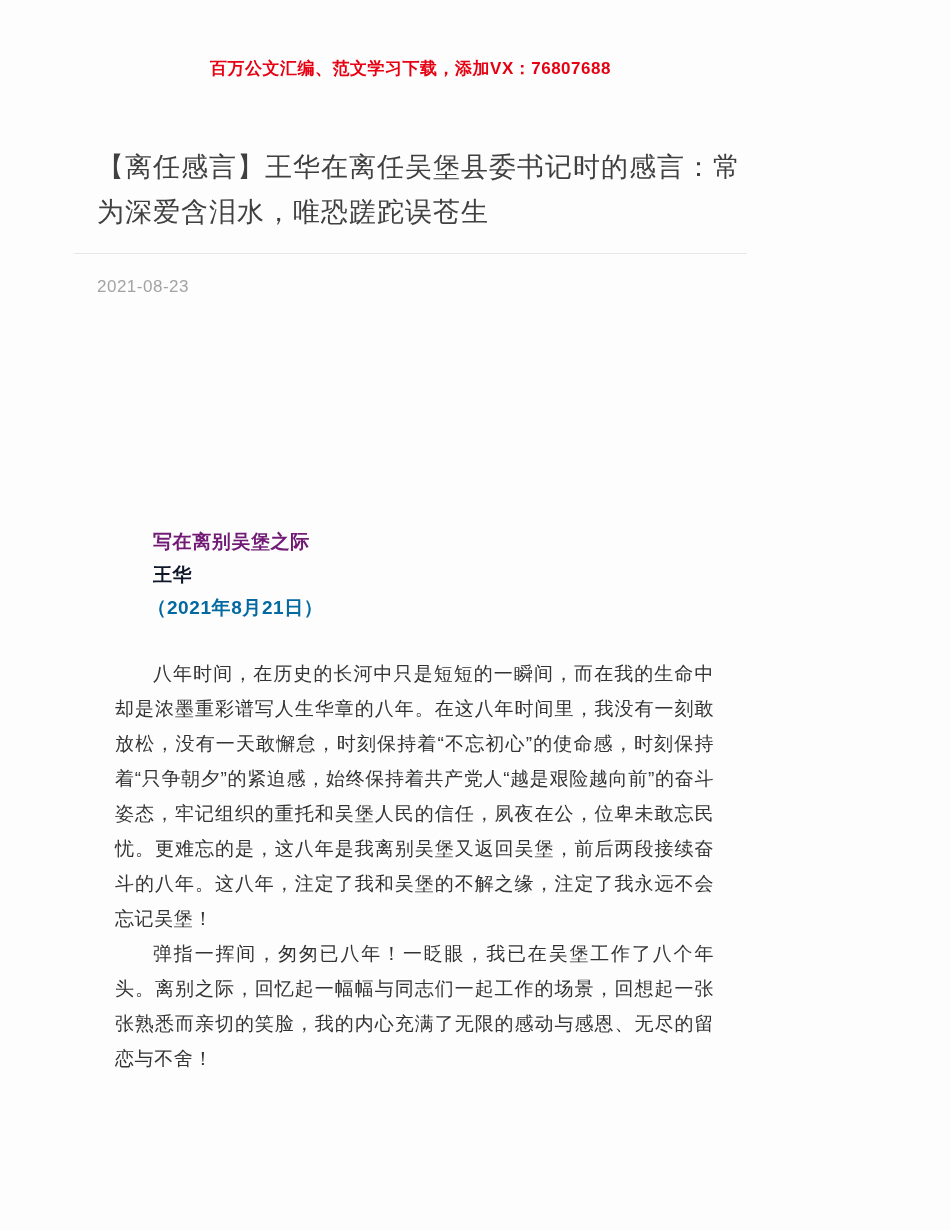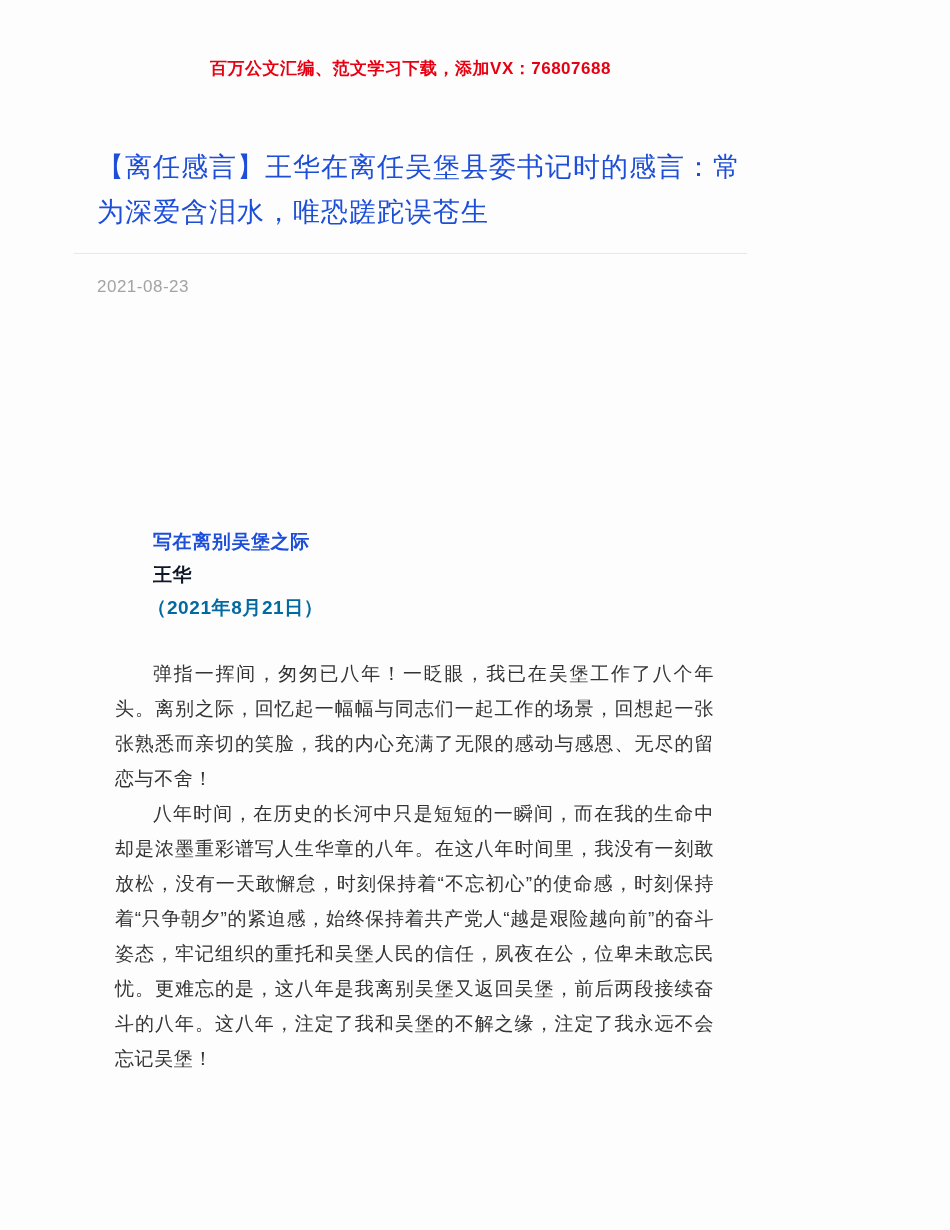--- a/index.html
+++ b/index.html
@@ -27,21 +27,21 @@
     width: 673px;
     margin: 0 auto;
   }
   .article-title {
     margin-top: 65px;
     padding-left: 23px;
     padding-right: 5px;
     font-size: 27px;
     line-height: 45px;
     font-weight: 550;
-    color: #1d4ed8;
+    color: #404040;
     letter-spacing: 1px;
   }
   .divider {
     margin-top: 18px;
     border: none;
     border-top: 1px solid #e7e7e7;
     height: 0;
     width: 100%;
   }
   .article-date {
@@ -56,21 +56,21 @@
     padding-left: 41px;
     padding-right: 33px;
     font-size: 19px;
     line-height: 35px;
     color: #333333;
     letter-spacing: 0.6px;
   }
   .article-heading {
     text-indent: 2em;
     font-weight: 700;
-    color: #1d4ed8;
+    color: #701a75;
     line-height: 33px;
   }
   .author-name {
     text-indent: 2em;
     font-weight: 700;
     color: #0f172a;
     line-height: 33px;
   }
   .speech-date {
     text-indent: 1.7em;
@@ -103,19 +103,19 @@
 
     <div class="article-body">
 
       <div class="article-heading">写在离别吴堡之际</div>
 
       <div class="author-name">王华</div>
 
       <div class="speech-date">（2021年8月21日）</div>
 
       <div class="body-paragraphs">
+          <p class="body-para">八年时间，在历史的长河中只是短短的一瞬间，而在我的生命中却是浓墨重彩谱写人生华章的八年。在这八年时间里，我没有一刻敢放松，没有一天敢懈怠，时刻保持着“不忘初心”的使命感，时刻保持着“只争朝夕”的紧迫感，始终保持着共产党人“越是艰险越向前”的奋斗姿态，牢记组织的重托和吴堡人民的信任，夙夜在公，位卑未敢忘民忧。更难忘的是，这八年是我离别吴堡又返回吴堡，前后两段接续奋斗的八年。这八年，注定了我和吴堡的不解之缘，注定了我永远不会忘记吴堡！</p>
           <p class="body-para">弹指一挥间，匆匆已八年！一眨眼，我已在吴堡工作了八个年头。离别之际，回忆起一幅幅与同志们一起工作的场景，回想起一张张熟悉而亲切的笑脸，我的内心充满了无限的感动与感恩、无尽的留恋与不舍！</p>
-          <p class="body-para">八年时间，在历史的长河中只是短短的一瞬间，而在我的生命中却是浓墨重彩谱写人生华章的八年。在这八年时间里，我没有一刻敢放松，没有一天敢懈怠，时刻保持着“不忘初心”的使命感，时刻保持着“只争朝夕”的紧迫感，始终保持着共产党人“越是艰险越向前”的奋斗姿态，牢记组织的重托和吴堡人民的信任，夙夜在公，位卑未敢忘民忧。更难忘的是，这八年是我离别吴堡又返回吴堡，前后两段接续奋斗的八年。这八年，注定了我和吴堡的不解之缘，注定了我永远不会忘记吴堡！</p>
         </div>
 
     </div>
   </div>
 </div>
 
 </body></html>

